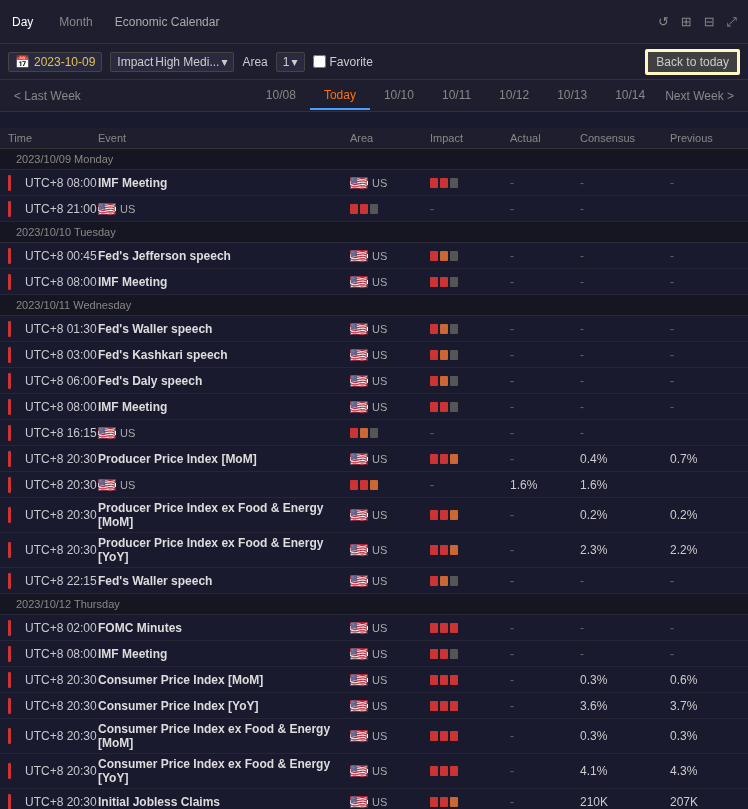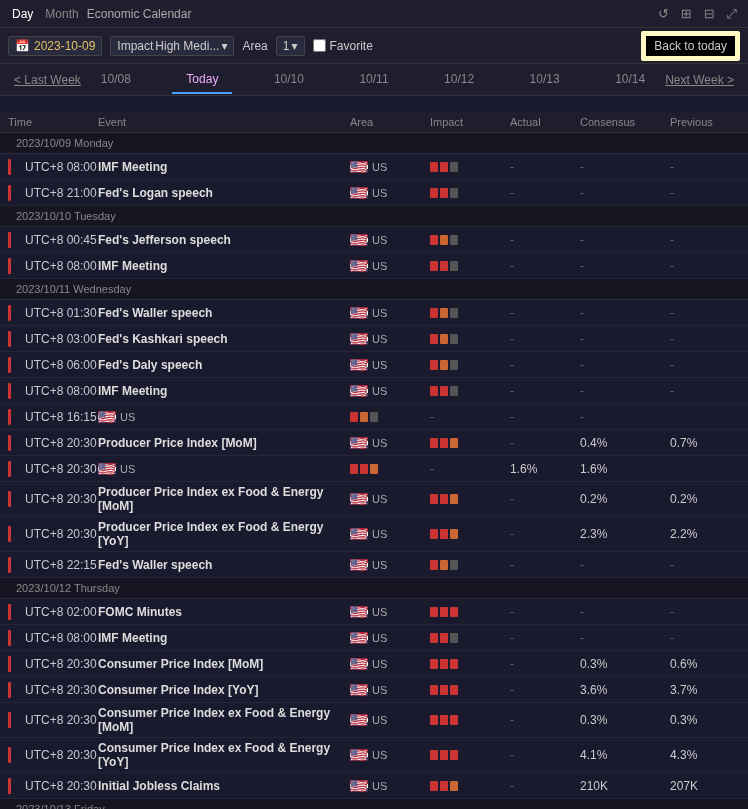--- a/index.html
+++ b/index.html
@@ -13,22 +13,22 @@
       overflow-x: hidden;
     }
 
     
     .top-nav {
       background: #1e1e2e;
       display: flex;
       align-items: center;
       padding: 4px 8px;
       border-bottom: 1px solid #333;
-      height: 28px;
-      gap: 4px;
+      height: 44px;
+      gap: 18px;
     }
     .top-nav-tab {
       color: #888;
       cursor: pointer;
       padding: 2px 4px;
       font-size: 12px;
     }
     .top-nav-tab.active { color: #fff; }
     .top-nav-title { color: #aaa; font-size: 12px; }
     .top-nav-right {
@@ -82,22 +82,22 @@
     }
     .favorite-label {
       display: flex;
       align-items: center;
       gap: 4px;
       color: #ccc;
       cursor: pointer;
     }
     .back-today-btn {
       margin-left: auto;
-      background: #000000;
-      border: 5px solid #fef9c3;
+      background: #404040;
+      border: 3px solid #fef9c3;
       color: #ccc;
       padding: 3px 8px;
       font-size: 12px;
       border-radius: 2px;
       cursor: pointer;
     }
 
     
     .week-nav {
       background: #1e1e2e;
@@ -107,37 +107,36 @@
       border-bottom: 1px solid #333;
       height: 32px;
     }
     .week-btn {
       background: none;
       border: none;
       color: #888;
       cursor: pointer;
       font-size: 12px;
       padding: 4px 6px;
-      text-decoration: underline;
     }
     .day-tabs {
       display: flex;
       flex: 1;
-      justify-content: space-between;
-      gap: 16px;
+      justify-content: flex-end;
+      gap: 0;
     }
     .day-tab {
       color: #888;
       padding: 6px 14px;
       cursor: pointer;
       font-size: 12px;
       border-bottom: 2px solid transparent;
     }
     .day-tab.active {
-      color: #f0abfc;
+      color: #f97316;
       border-bottom: 2px solid #4a9eff;
     }
 
     
     .tbl-header {
       background: #1e1e2e;
       display: grid;
       grid-template-columns: 90px 1fr 80px 80px 70px 90px 70px;
       padding: 4px 8px;
       border-bottom: 1px solid #333;
@@ -303,21 +302,20 @@
       </span>
       <span class="dash">-</span>
       <span class="dash">-</span>
       <span class="dash">-</span>
     </div>
     <div class="tbl-row">
       <span class="time-col-inner">
       <span class="row-indicator"></span>
       <span>UTC+8 21:00</span>
     </span>
-      <span class="event-cell">Fed's Logan speech</span>
       <span class="area-cell">
         <span class="flag">🇺🇸</span>
         <span>US</span>
       </span>
       <span class="impact-cell">
         <span class="impact-bar high"></span>
         <span class="impact-bar high"></span>
         <span class="impact-bar low"></span>
       </span>
       <span class="dash">-</span>

